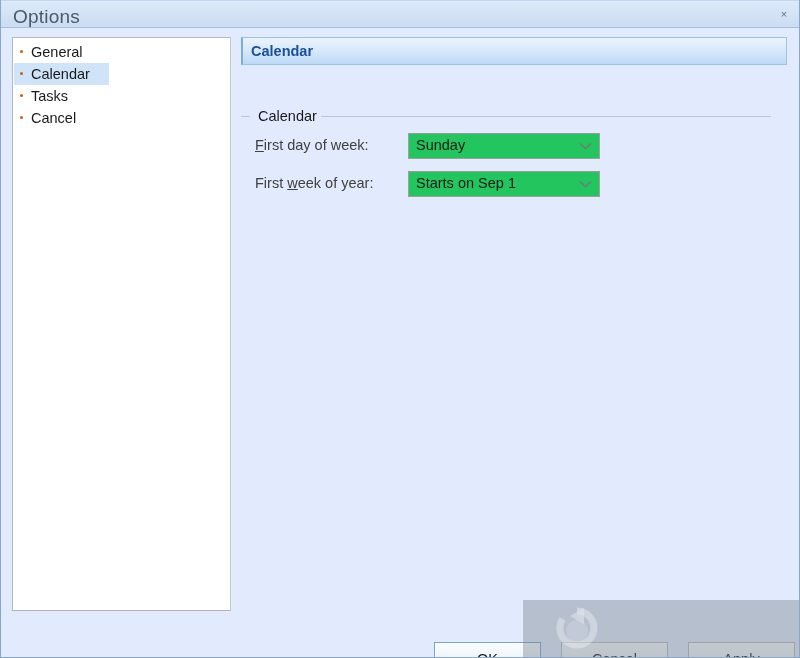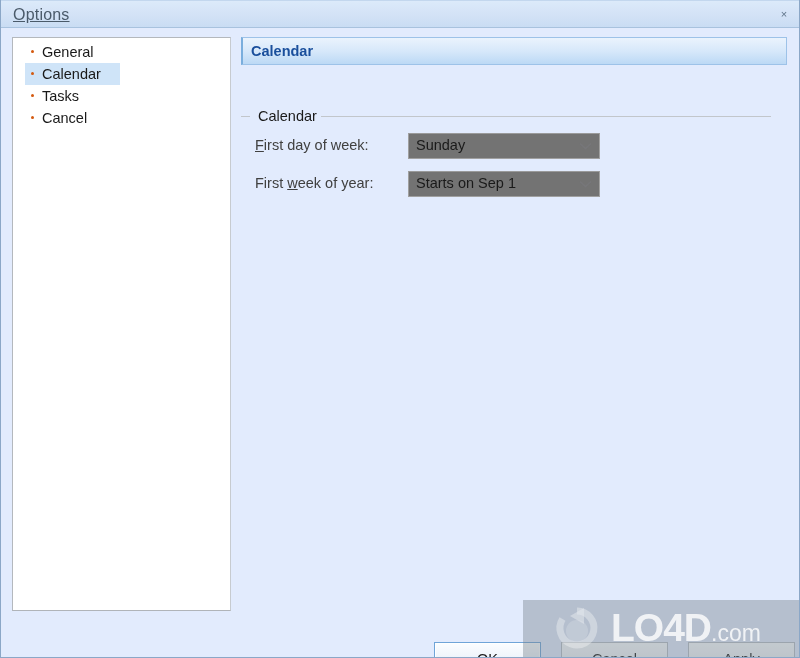--- a/index.html
+++ b/index.html
@@ -34,25 +34,24 @@
     height: 28px;
     box-sizing: border-box;
     background: linear-gradient(to bottom, #dceafa 0%, #d3e2f6 55%, #c9dcf3 100%);
     border-bottom: 1px solid #a8c2de;
     border-top: 1px solid #c3d7ee;
   }
   .titlebar-title {
     position: absolute;
     left: 12px;
     top: 5px;
-    font-size: 16px;
+    font-size: 19px;
     color: #4a5a6a;
     letter-spacing: 0.2px;
     white-space: nowrap;
-    text-decoration: underline;
   }
   .titlebar-close {
     position: absolute;
     right: 6px;
     top: 4px;
     width: 22px;
     height: 18px;
     font-size: 11px;
     color: #5f7489;
     text-align: center;
@@ -79,21 +78,21 @@
     box-sizing: border-box;
     background: #ffffff;
     border: 1px solid #b4b8bd;
     border-right-color: #c7cbd0;
     border-bottom-color: #b0b4b9;
     overflow: hidden;
   }
   .side-item {
     position: relative;
     height: 22px;
-    margin: 0 12px;
+    margin: 0 1px;
     display: flex;
     align-items: center;
     padding-left: 4px;
     cursor: default;
     white-space: nowrap;
   }
   .side-item:first-child { margin-top: 3px; }
   .side-item.selected {
     background: #cfe4f8;
     width: 91px;
@@ -193,21 +192,21 @@
   }
   .field-label u { text-decoration: underline; }
 
   .combo {
     position: absolute;
     left: 153px;
     top: 0;
     width: 192px;
     height: 26px;
     box-sizing: border-box;
-    background: #737373;
+    background: #22c55e;
     border: 1px solid #a0a0a0;
     border-top-color: #9a9a9a;
     cursor: default;
   }
   .combo-value {
     position: absolute;
     left: 7px;
     top: 3px;
     font-size: 14.5px;
     color: #1a1a1a;
@@ -358,16 +357,15 @@
   </div>
 
   <div class="watermark">
     <span class="wm-logo">
       <svg width="48" height="46" viewBox="0 0 48 46">
         <path d="M24 5 A17 17 0 1 1 9.5 13" fill="none" stroke="rgba(255,255,255,0.55)" stroke-width="7"></path>
         <polygon points="31,2 31,18 17,10" fill="rgba(255,255,255,0.55)"></polygon>
         <circle cx="24" cy="25" r="11" fill="rgba(255,255,255,0.28)"></circle>
       </svg>
     </span>
-    <span class="wm-text"><span>LO4D</span><span class="dom">.com</span></span>
   </div>
 
 </div>
 
 </body></html>

